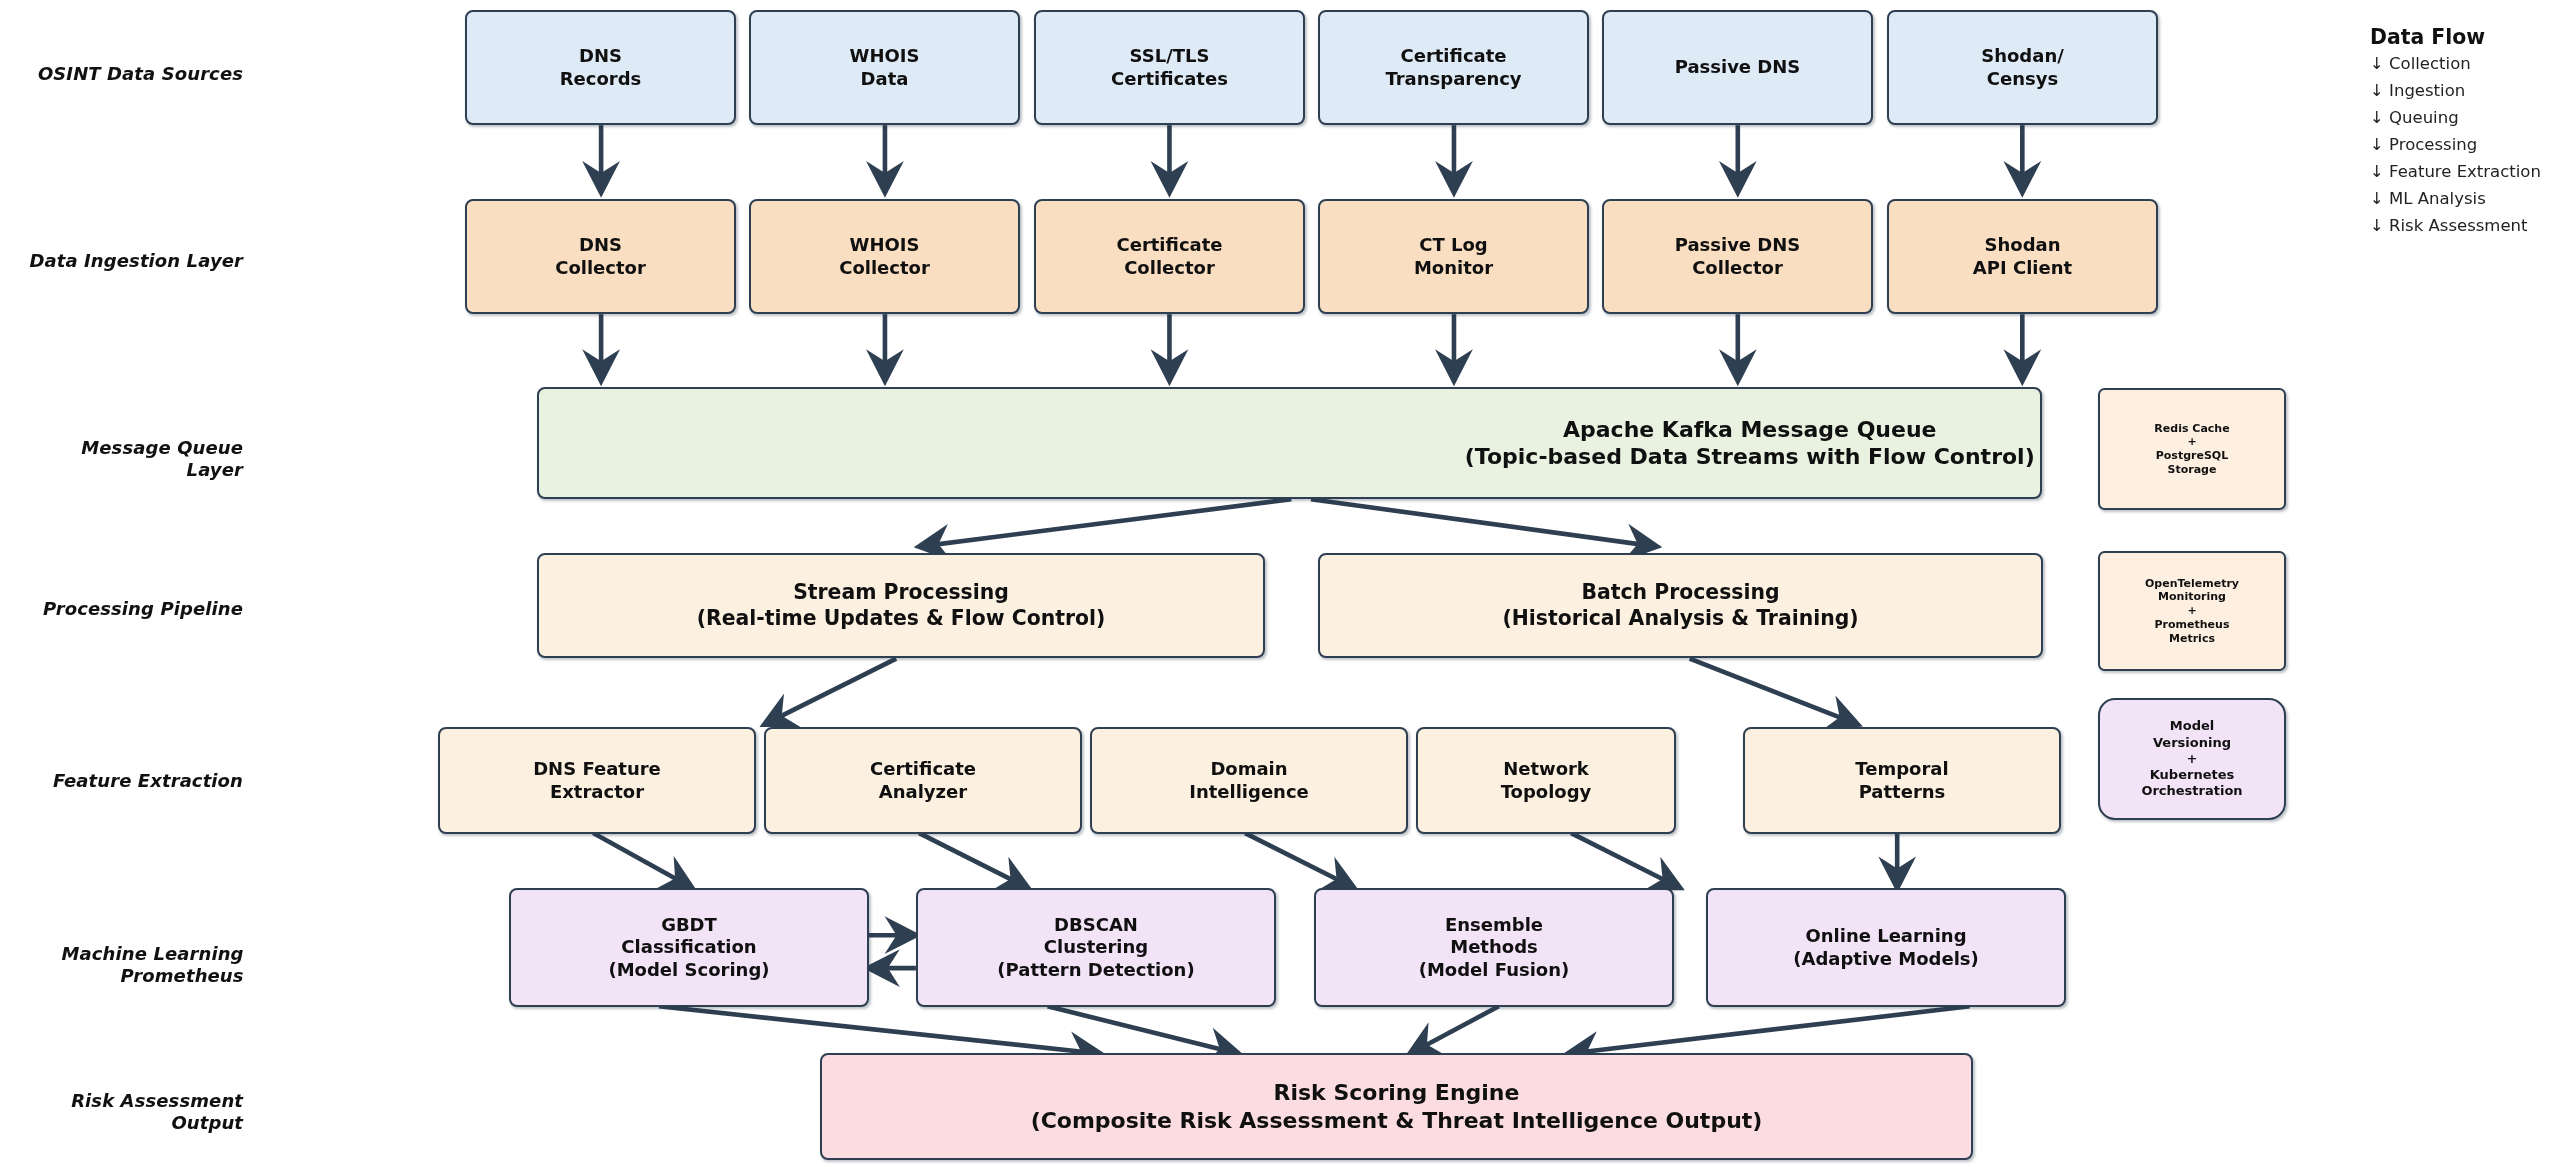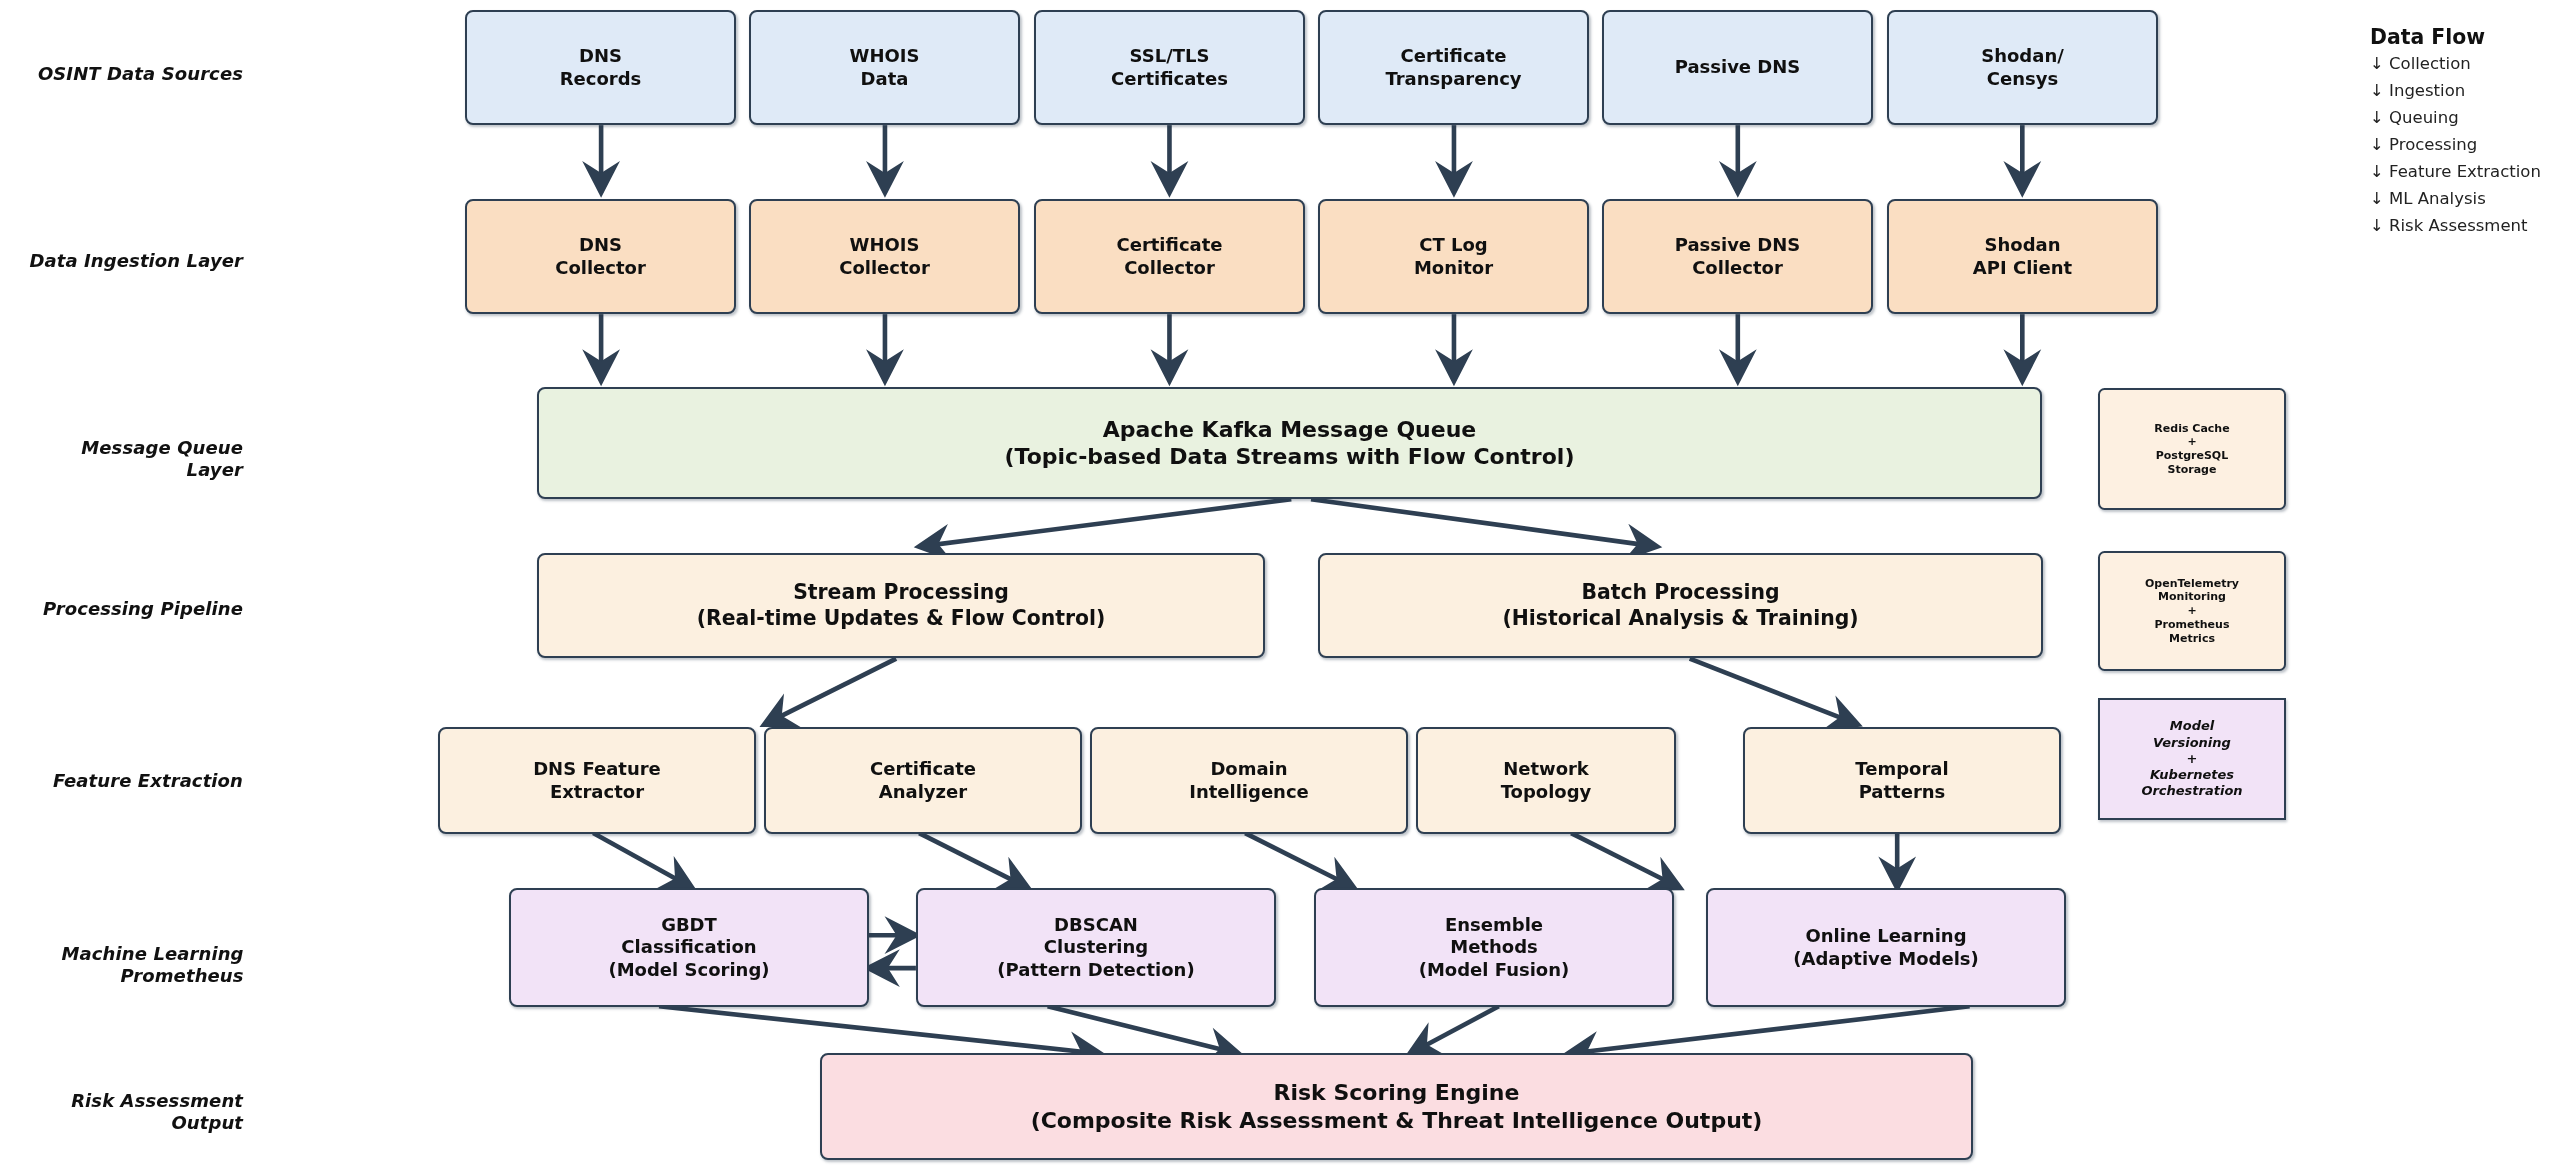--- a/index.html
+++ b/index.html
@@ -18,21 +18,21 @@
   .node .txt{padding:1.3px 5.3px;white-space:pre-line;}
 
   .t-source{background:#dfeaf7;font-size:18px;}
   .t-ingest{background:#fadec2;font-size:18px;}
   .t-queue {background:#e9f2e0;font-size:22px;}
   .t-proc  {background:#fcf0e0;font-size:20.4px;}
   .t-feat  {background:#fcf0e0;font-size:18px;}
   .t-ml    {background:#f2e3f7;font-size:18px;}
   .t-risk  {background:#fbdde1;font-size:22px;}
   .t-side  {background:#fdf0e1;font-size:11px;border-width:2.6px;border-radius:6.6px;margin-top:12px;}
-  .t-side2 {background:#f2e3f7;font-size:13px;border-width:2.6px;border-radius:0;font-style:italic;}
+  .t-side2 {background:#f2e3f7;font-size:13px;border-width:2.6px;border-radius:17px;}
 
   .legend{position:absolute;left:2370px;top:25px;width:198px;color:#222;}
   .legend .lg-title{font-size:20.4px;font-weight:bold;color:#111;margin-bottom:7.2px;}
   .legend .lg-item{font-size:16.5px;line-height:1.0;margin-bottom:10.5px;white-space:nowrap;}
 </style>
 </head>
 <body>
 
 <div id="stage">
 
@@ -138,21 +138,21 @@
     </div>
   <div class="node t-ingest" style="left:1602px;top:199px;width:271px;height:115px;">
     <span class="txt">Passive DNS
 Collector</span>
     </div>
   <div class="node t-ingest" style="left:1887px;top:199px;width:271px;height:115px;">
     <span class="txt">Shodan
 API Client</span>
     </div>
 
-  <div class="node t-queue" style="left:537px;top:387px;width:1505px;height:112px;">
+  <div class="node t-queue" style="left:537px;top:387px;width:1505px;height:112px;justify-content:flex-end;">
     <span class="txt">Apache Kafka Message Queue
 (Topic-based Data Streams with Flow Control)</span>
     </div>
 
   <div class="node t-proc" style="left:537px;top:553px;width:728px;height:105px;">
     <span class="txt">Stream Processing
 (Real-time Updates &amp; Flow Control)</span>
     </div>
   <div class="node t-proc" style="left:1318px;top:553px;width:725px;height:105px;">
     <span class="txt">Batch Processing

